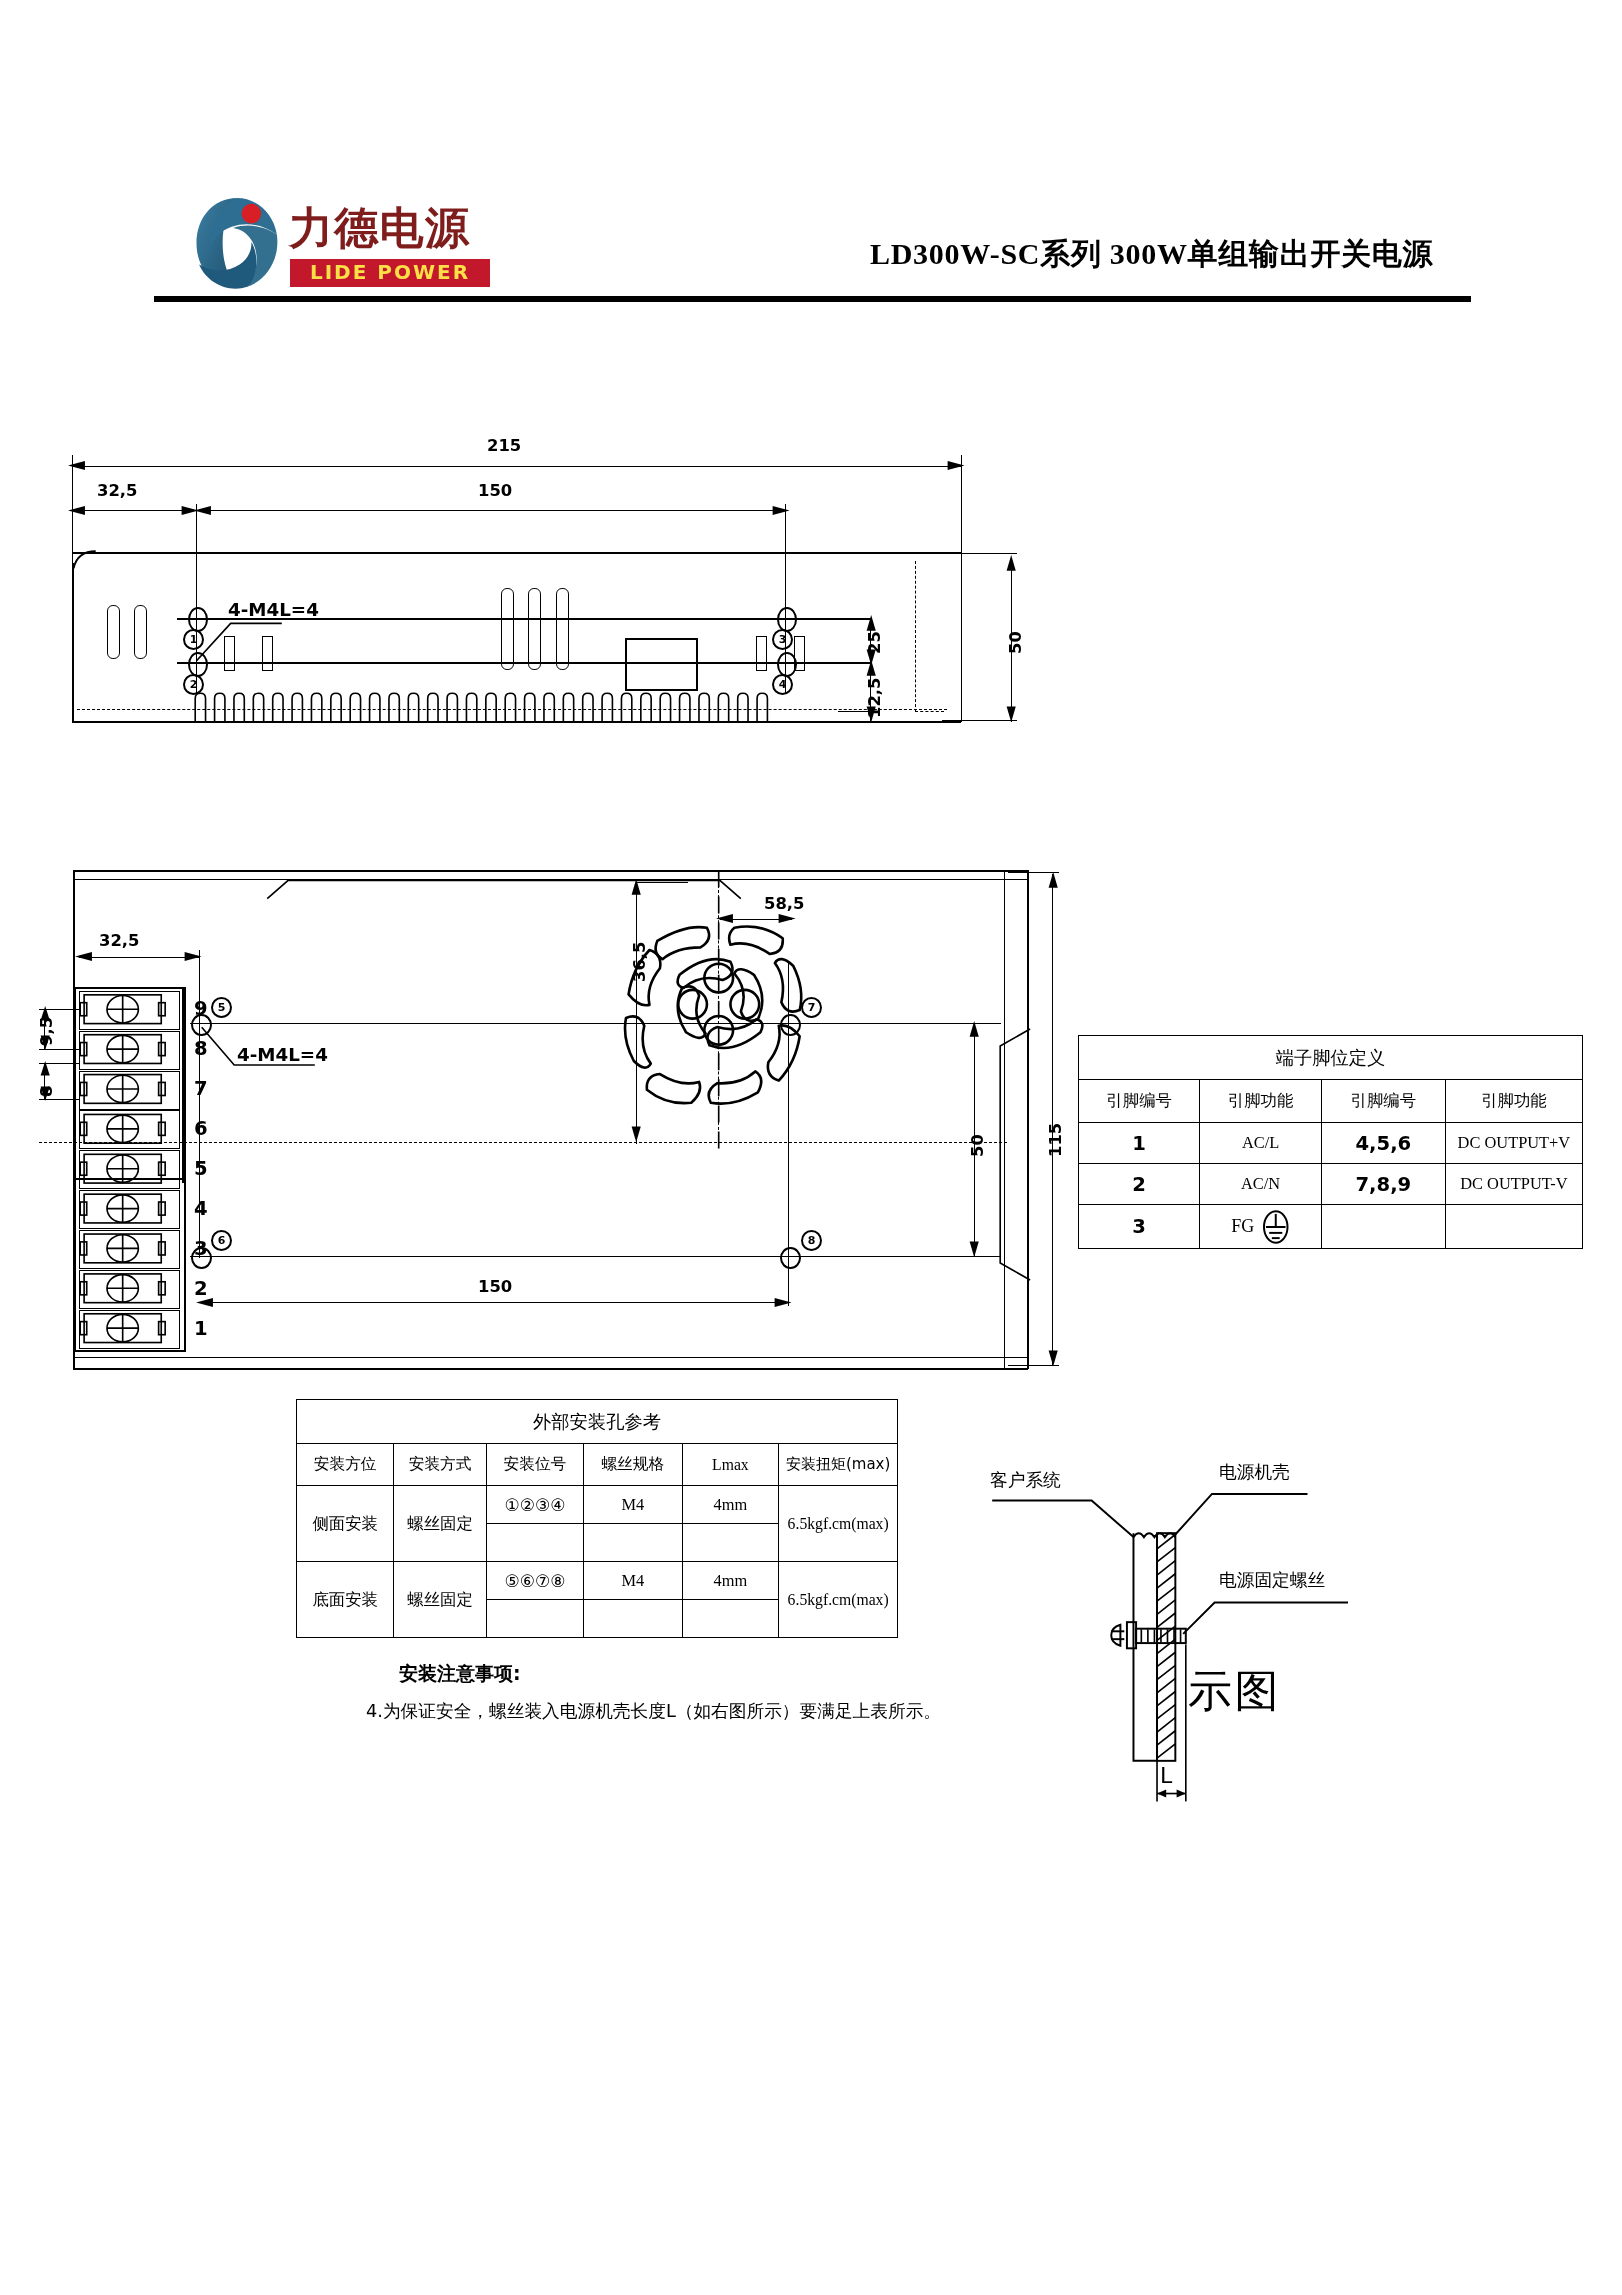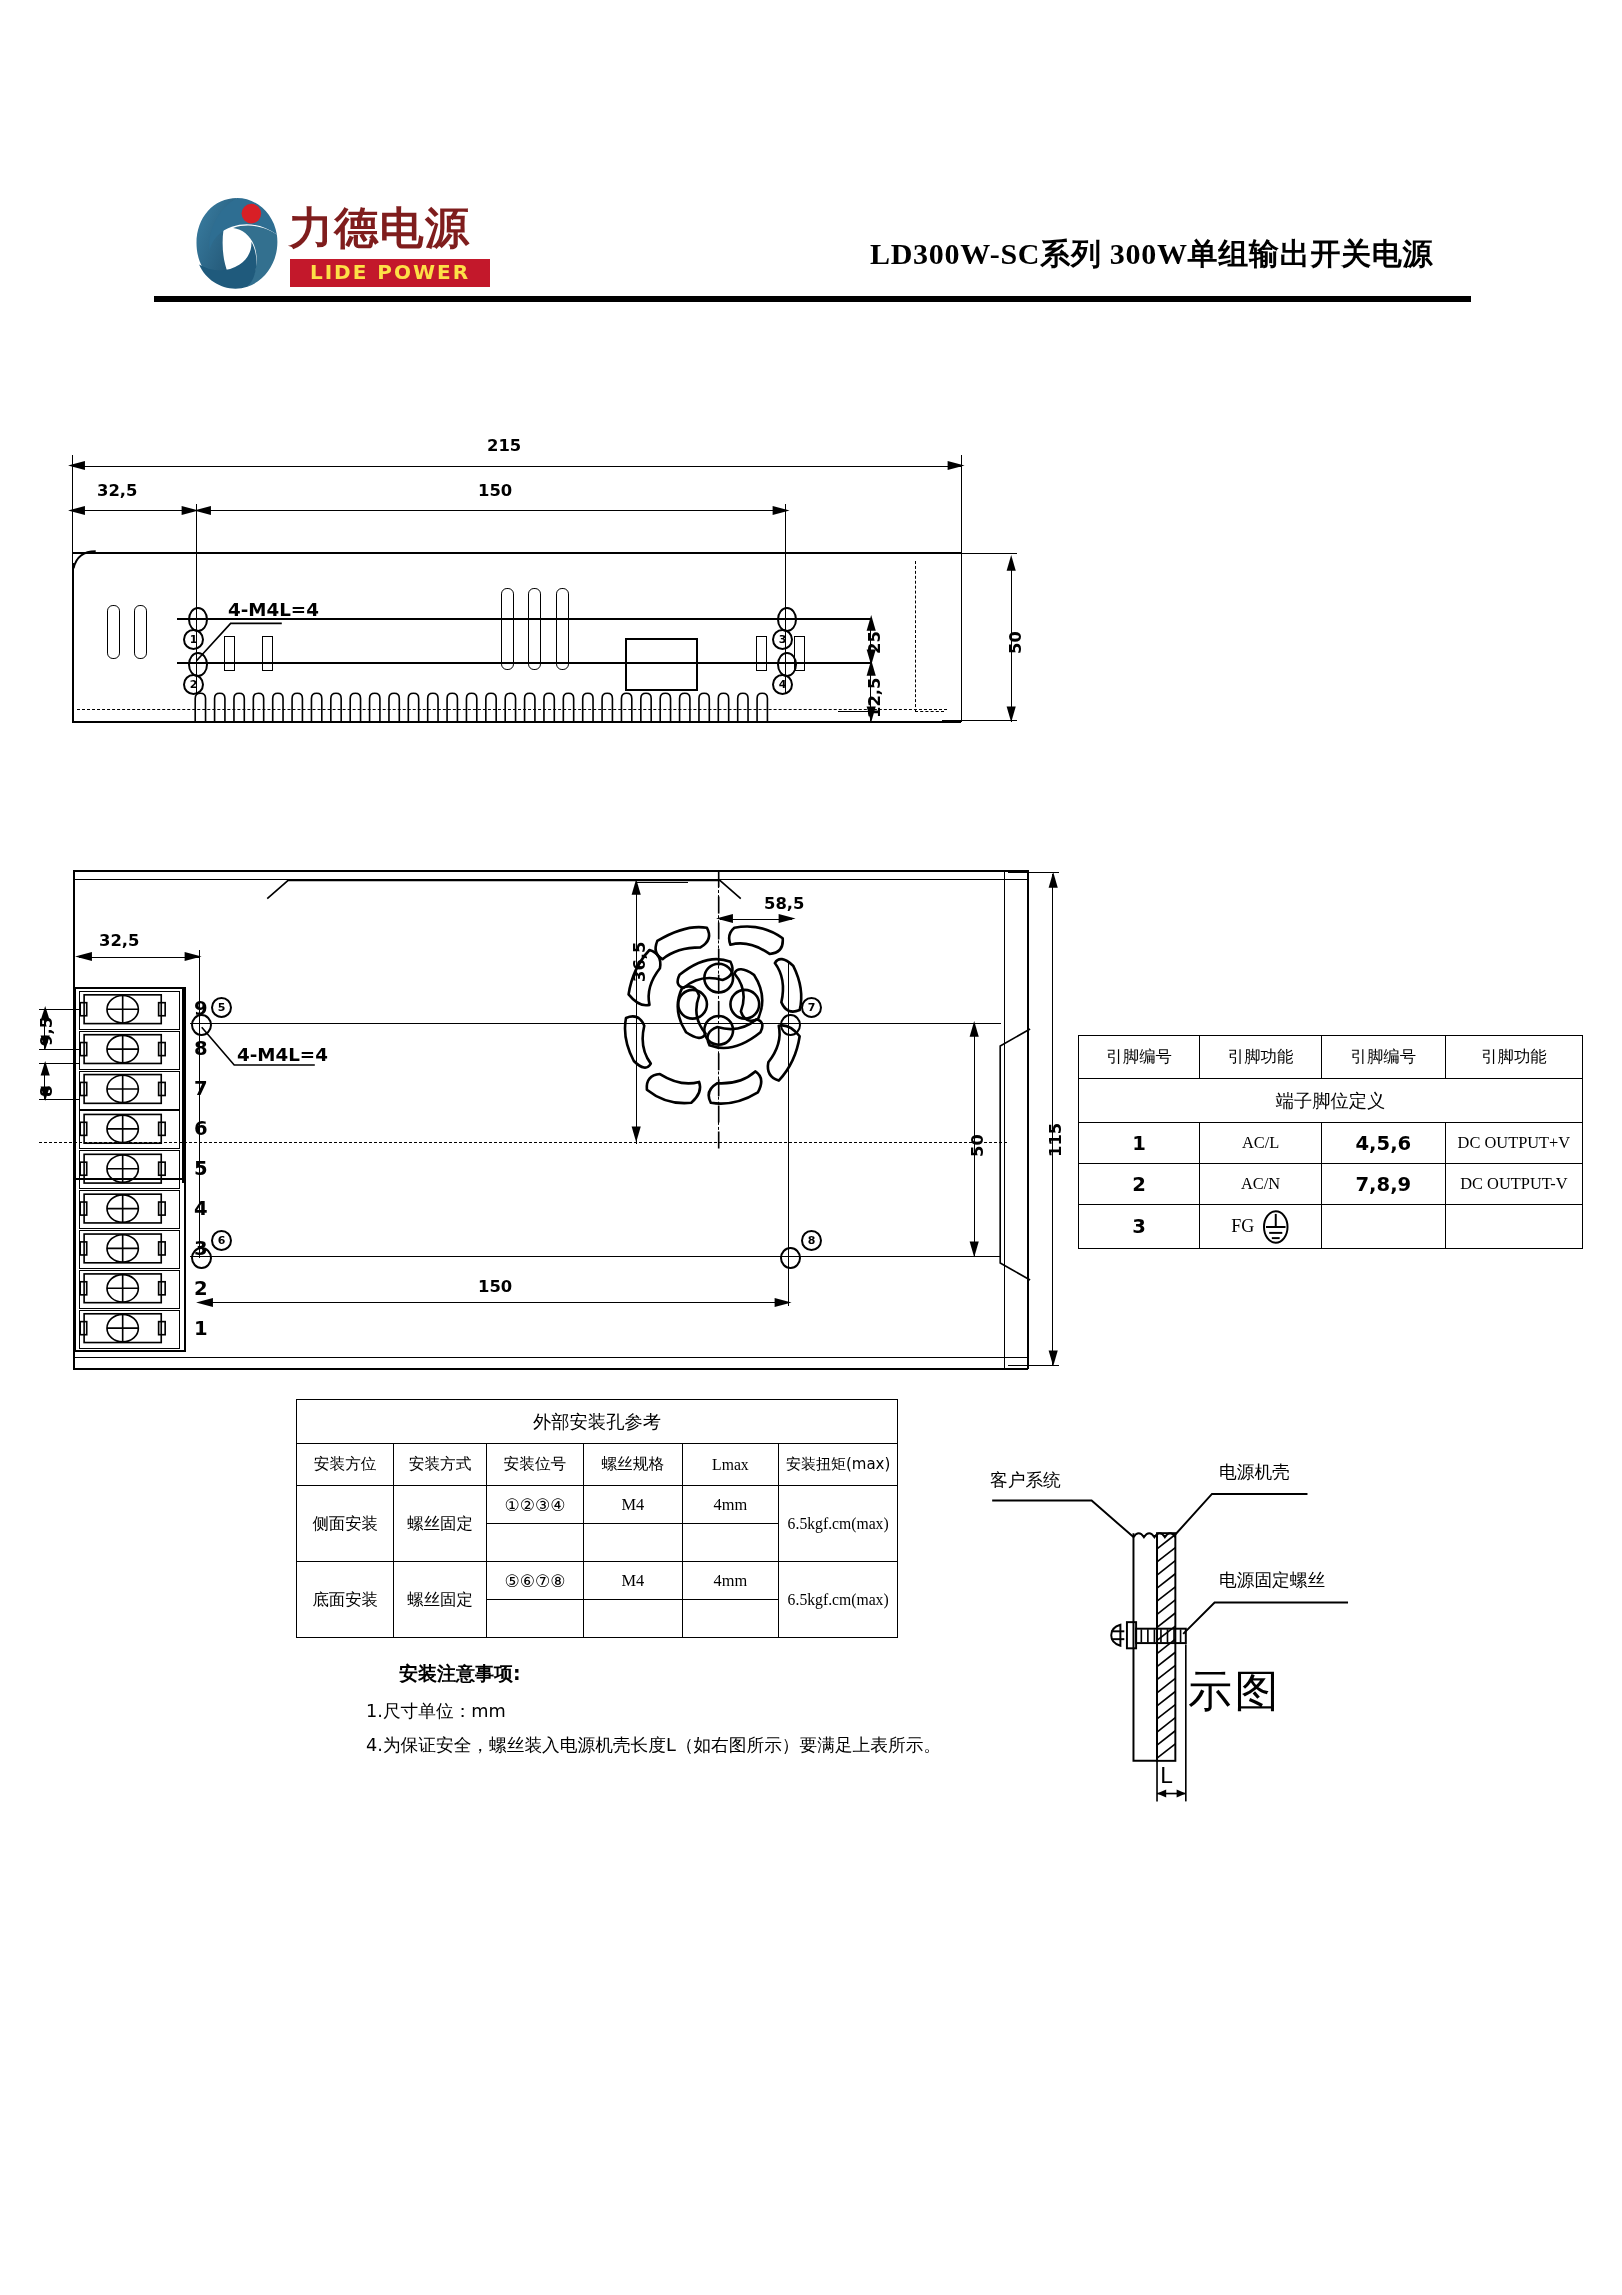--- a/index.html
+++ b/index.html
@@ -482,28 +482,28 @@
     <svg style="position:absolute;left:1046px;top:1348px;" width="14.4" height="18.3" viewBox="0 0 22 28">
         <path d="M11 28 L4 4 L18 4 Z" fill="#000"></path>
       </svg>
     <div class="dimv" style="left:1048px;top:1157px;">115</div>
     <div class="ln h1" style="left:1008px;top:872px;width:51px;"></div>
     <div class="ln h1" style="left:1008px;top:1365px;width:51px;"></div>
   </div>
 
   <table id="pin-table" style="left:1078px;top:1035px;width:505px;">
     <tbody>
-        <tr style="height:43px;">
+        <tr>
+      <td colspan="4" class="ttl" style="height:43px;">端子脚位定义</td>
+    </tr>
+    <tr style="height:43px;">
       <td class="cjk" style="width:122px;">引脚编号</td>
       <td class="cjk" style="width:122px;">引脚功能</td>
       <td class="cjk" style="width:124px;">引脚编号</td>
       <td class="cjk" style="width:137px;">引脚功能</td>
-    </tr>
-    <tr>
-      <td colspan="4" class="ttl" style="height:43px;">端子脚位定义</td>
     </tr>
     <tr style="height:41px;">
       <td style="font-family:'DejaVu Sans',sans-serif;font-weight:bold;font-size:19.6px;">1</td>
       <td>AC/L</td>
       <td style="font-family:'DejaVu Sans',sans-serif;font-weight:bold;font-size:19.6px;">4,5,6</td>
       <td>DC OUTPUT+V</td>
     </tr>
     <tr style="height:41px;">
       <td style="font-family:'DejaVu Sans',sans-serif;font-weight:bold;font-size:19.6px;">2</td>
       <td>AC/N</td>
@@ -569,21 +569,20 @@
     <tr style="height:38px;">
       <td>&nbsp;</td>
       <td>&nbsp;</td>
       <td>&nbsp;</td>
     </tr>
   </tbody>
     </table>
 
   <div id="notes">
     <div class="nh">安装注意事项:</div>
-    <div class="nl">1.尺寸单位：mm</div>
     <div class="nl">4.为保证安全，螺丝装入电源机壳长度L（如右图所示）要满足上表所示。</div>
   </div>
 
   <div id="mount-fig">
     <svg width="471" height="380" viewBox="0 0 720 580">
 
       <g fill="none" stroke="#000" stroke-width="3">
 
         <path d="M282 142 L282 490 L318 490 L318 142"></path>
 

